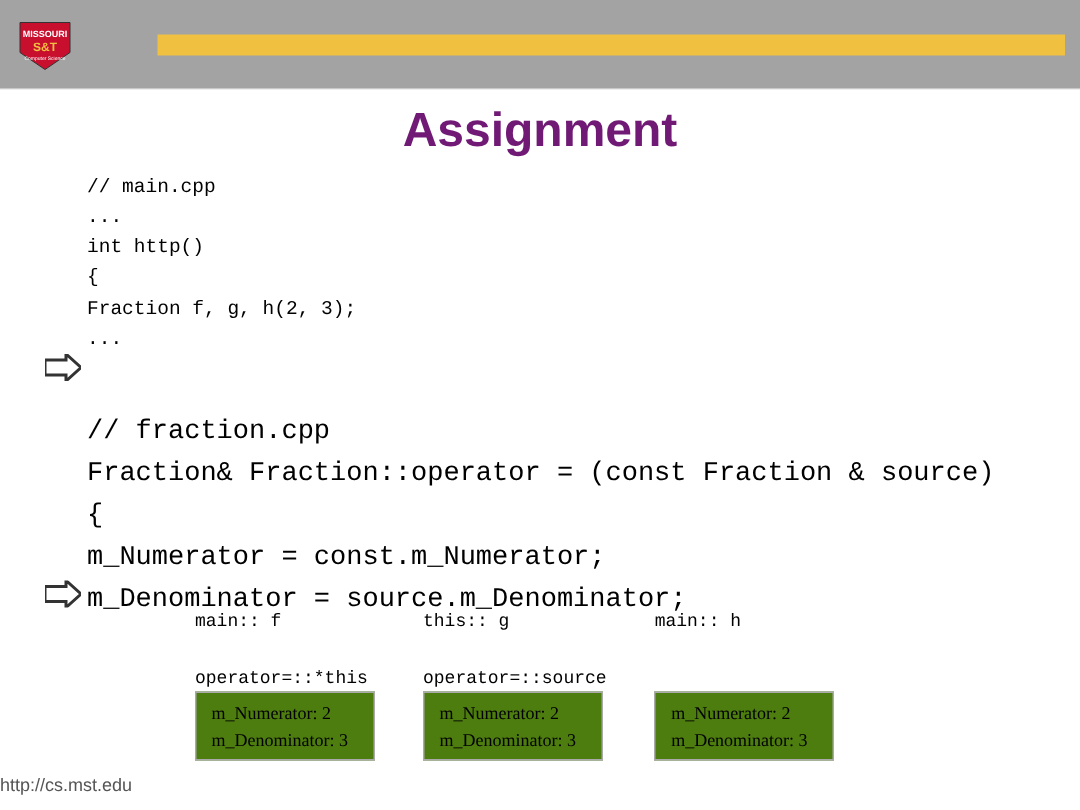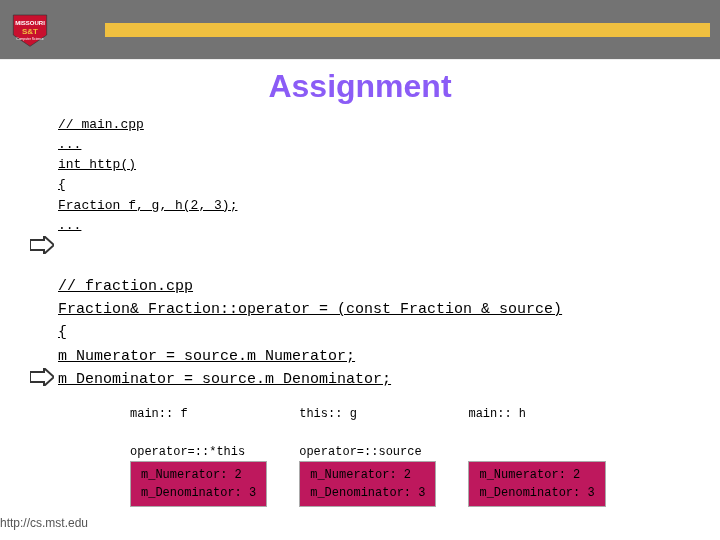--- a/index.html
+++ b/index.html
@@ -10,21 +10,21 @@
       font-family: Arial, sans-serif;
       overflow: hidden;
       position: relative;
     }
 
     
     #header {
       display: flex;
       align-items: center;
       height: 60px;
-      background: #737373;
+      background: #a3a3a3;
       border-bottom: 1px solid #eee;
       padding: 0 10px;
     }
     #logo-area {
       display: flex;
       align-items: center;
       width: 90px;
     }
     .logo-shield {
       width: 40px;
@@ -39,58 +39,58 @@
 
     
     #page-title {
       position: absolute;
       top: 68px;
       left: 0;
       right: 0;
       text-align: center;
       font-size: 32px;
       font-weight: bold;
-      color: #8b5cf6;
+      color: #701a75;
     }
 
     
     #content {
       position: absolute;
       top: 115px;
       left: 30px;
       right: 20px;
       bottom: 40px;
     }
 
     .code-block {
       font-family: 'Courier New', Courier, monospace;
       font-size: 13px;
       color: #000;
       line-height: 1.55;
     }
 
     .code-line {
       display: flex;
-      text-decoration: underline;
+      align-items: center;
     }
 
     .arrow {
       display: inline-block;
       width: 28px;
       flex-shrink: 0;
     }
     .no-arrow {
       display: inline-block;
       width: 28px;
       flex-shrink: 0;
     }
 
     .fraction-code {
       font-family: 'Courier New', Courier, monospace;
-      font-size: 15px;
+      font-size: 18px;
       color: #000;
       line-height: 1.55;
     }
 
     
     #tooltip-row {
       display: flex;
       position: absolute;
       top: 385px;
       left: 130px;
@@ -106,24 +106,24 @@
 
     .tooltip-label {
       font-family: 'Courier New', Courier, monospace;
       font-size: 12px;
       color: #000;
       margin-bottom: 2px;
       margin-top: 22px;
     }
 
     .tooltip-box {
-      background: #be185d;
+      background: #4d7c0f;
       border: 1px solid #aaa;
       padding: 4px 10px;
-      font-family: Liberation Mono, monospace;
+      font-family: Liberation Serif, serif;
       font-size: 12px;
       color: #000;
       min-width: 120px;
     }
 
     .tooltip-box div {
       line-height: 1.5;
     }
 
     
@@ -201,21 +201,21 @@
     <div class="code-line">
       <span class="no-arrow"></span>
       <span>Fraction&amp; Fraction::operator = (const Fraction &amp; source)</span>
     </div>
     <div class="code-line">
       <span class="no-arrow"></span>
       <span>{</span>
     </div>
     <div class="code-line">
       <span class="no-arrow"></span>
-      <span>    m_Numerator = source.m_Numerator;</span>
+      <span>    m_Numerator = const.m_Numerator;</span>
     </div>
     <div class="code-line">
 
       <span class="arrow">
         <svg width="24" height="18" viewBox="0 0 24 18">
           <polygon points="0,4 14,4 14,0 24,9 14,18 14,14 0,14" fill="none" stroke="#333" stroke-width="2"></polygon>
         </svg>
       </span>
       <span>    m_Denominator = source.m_Denominator;</span>
     </div>

